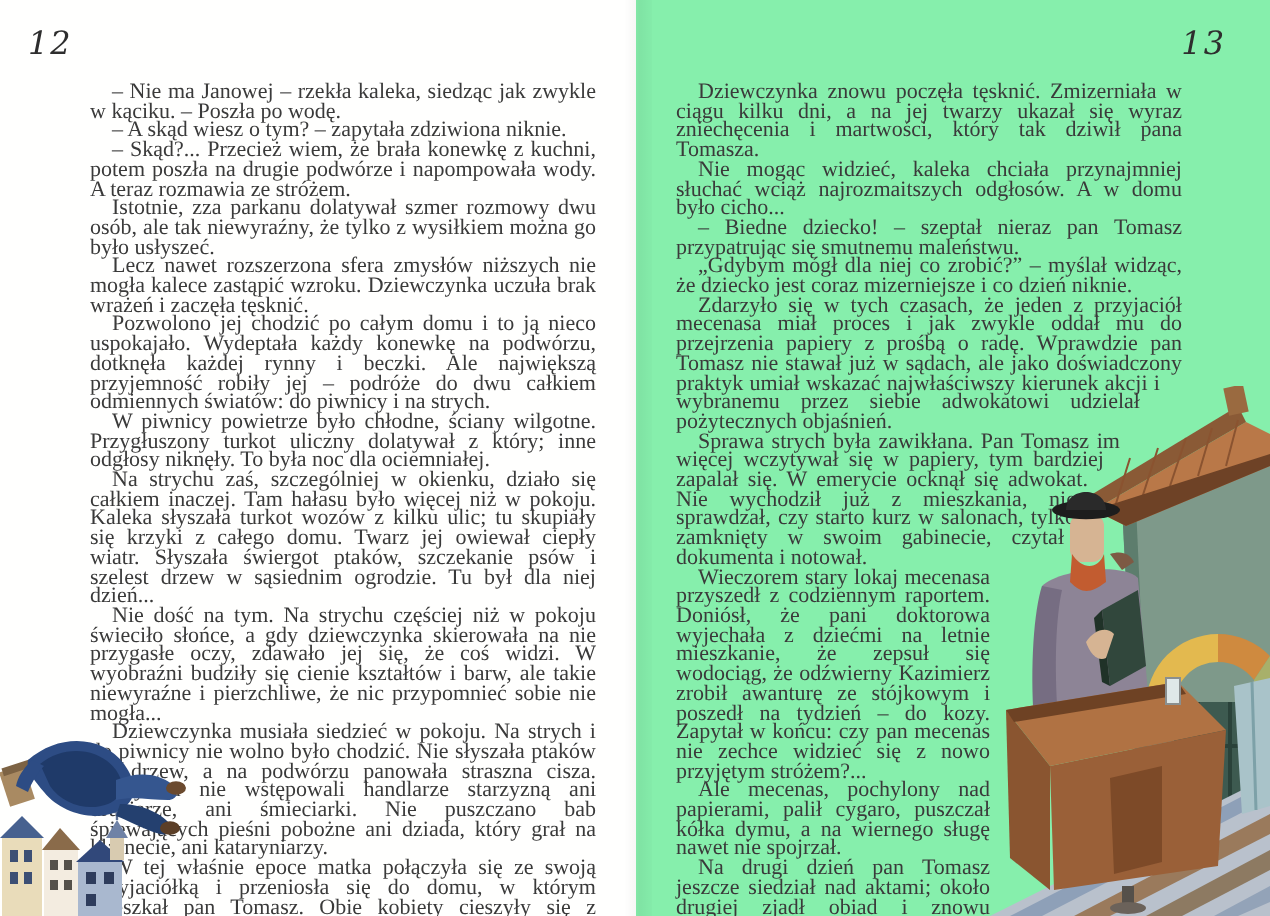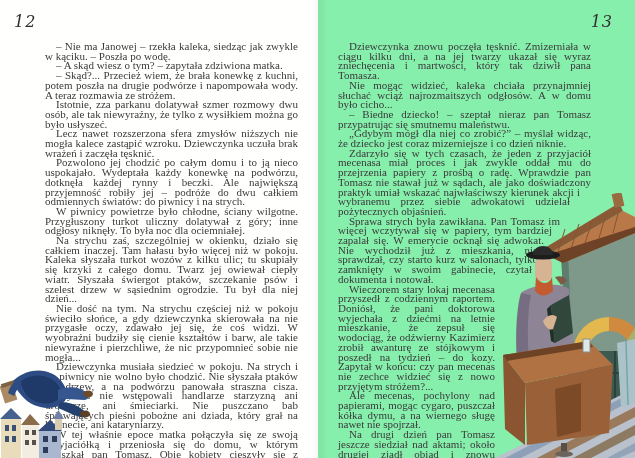--- a/index.html
+++ b/index.html
@@ -50,26 +50,26 @@
 </style>
 </head>
 <body>
 
 <div class="spread">
 
   <div class="page left">
     <div class="page-number">12</div>
     <div class="text-col">
       <p>– Nie ma Janowej – rzekła kaleka, siedząc jak zwykle w kąciku. – Poszła po wodę.</p>
-      <p>– A skąd wiesz o tym? – zapytała zdziwiona matka.</p>
+      <p>– A skąd wiesz o tym? – zapytała zdziwiona niknie.</p>
       <p>– Skąd?... Przecież wiem, że brała konewkę z kuchni, potem poszła na drugie podwórze i napompowała wody. A teraz rozmawia ze stróżem.</p>
       <p>Istotnie, zza parkanu dolatywał szmer rozmowy dwu osób, ale tak niewyraźny, że tylko z wysiłkiem można go było usłyszeć.</p>
       <p>Lecz nawet rozszerzona sfera zmysłów niższych nie mogła kalece zastąpić wzroku. Dziewczynka uczuła brak wrażeń i zaczęła tęsknić.</p>
       <p>Pozwolono jej chodzić po całym domu i to ją nieco uspokajało. Wydeptała każdy konewkę na podwórzu, dotknęła każdej rynny i beczki. Ale największą przyjemność robiły jej – podróże do dwu całkiem odmiennych światów: do piwnicy i na strych.</p>
-      <p>W piwnicy powietrze było chłodne, ściany wilgotne. Przygłuszony turkot uliczny dolatywał z góry; inne odgłosy niknęły. To była noc dla ociemniałej.</p>
+      <p>W piwnicy powietrze było chłodne, ściany wilgotne. Przygłuszony turkot uliczny dolatywał z który; inne odgłosy niknęły. To była noc dla ociemniałej.</p>
       <p>Na strychu zaś, szczególniej w okienku, działo się całkiem inaczej. Tam hałasu było więcej niż w pokoju. Kaleka słyszała turkot wozów z kilku ulic; tu skupiały się krzyki z całego domu. Twarz jej owiewał ciepły wiatr. Słyszała świergot ptaków, szczekanie psów i szelest drzew w sąsiednim ogrodzie. Tu był dla niej dzień...</p>
       <p>Nie dość na tym. Na strychu częściej niż w pokoju świeciło słońce, a gdy dziewczynka skierowała na nie przygasłe oczy, zdawało jej się, że coś widzi. W wyobraźni budziły się cienie kształtów i barw, ale takie niewyraźne i pierzchliwe, że nic przypomnieć sobie nie mogła...</p>
       <p>Dziewczynka musiała siedzieć w pokoju. Na strych i do piwnicy nie wolno było chodzić. Nie słyszała ptaków ani drzew, a na podwórzu panowała straszna cisza. Nigdy tu nie wstępowali handlarze starzyzną ani druciarze, ani śmieciarki. Nie puszczano bab śpiewających pieśni pobożne ani dziada, który grał na klarnecie, ani kataryniarzy.</p>
       <p>W tej właśnie epoce matka połączyła się ze swoją przyjaciółką i przeniosła się do domu, w którym mieszkał pan Tomasz. Obie kobiety cieszyły się z nowego lokalu, ale dla niewidomej zmiana miejsca była prawdziwym nieszczęściem.</p>
       <p>Jedyną jej przyjemnością było wpatrywanie się w słońce, które przecie nie zawsze jednakowo świeciło i bardzo prędko kryło się za domami.</p>
     </div>
 
     <svg class="illu illu-left" viewBox="0 0 108 96" aria-hidden="true">
 
       <g>
@@ -132,21 +132,21 @@
       <div class="wrapblock ws8"></div>
       <div class="wrapblock ws9"></div>
 
       <p>Dziewczynka znowu poczęła tęsknić. Zmizerniała w ciągu kilku dni, a na jej twarzy ukazał się wyraz zniechęcenia i martwości, który tak dziwił pana Tomasza.</p>
       <p>Nie mogąc widzieć, kaleka chciała przynajmniej słuchać wciąż najrozmaitszych odgłosów. A w domu było cicho...</p>
       <p>– Biedne dziecko! – szeptał nieraz pan Tomasz przypatrując się smutnemu maleństwu.</p>
       <p>„Gdybym mógł dla niej co zrobić?” – myślał widząc, że dziecko jest coraz mizerniejsze i co dzień niknie.</p>
       <p>Zdarzyło się w tych czasach, że jeden z przyjaciół mecenasa miał proces i jak zwykle oddał mu do przejrzenia papiery z prośbą o radę. Wprawdzie pan Tomasz nie stawał już w sądach, ale jako doświadczony praktyk umiał wskazać najwłaściwszy kierunek akcji i wybranemu przez siebie adwokatowi udzielał pożytecznych objaśnień.</p>
       <p>Sprawa strych była zawikłana. Pan Tomasz im więcej wczytywał się w papiery, tym bardziej zapalał się. W emerycie ocknął się adwokat. Nie wychodził już z mieszkania, nie sprawdzał, czy starto kurz w salonach, tylko zamknięty w swoim gabinecie, czytał dokumenta i notował.</p>
       <p>Wieczorem stary lokaj mecenasa przyszedł z codziennym raportem. Doniósł, że pani doktorowa wyjechała z dziećmi na letnie mieszkanie, że zepsuł się wodociąg, że odźwierny Kazimierz zrobił awanturę ze stójkowym i poszedł na tydzień – do kozy. Zapytał w końcu: czy pan mecenas nie zechce widzieć się z nowo przyjętym stróżem?...</p>
-      <p>Ale mecenas, pochylony nad papierami, mogąc cygaro, puszczał kółka dymu, a na wiernego sługę nawet nie spojrzał.</p>
+      <p>Ale mecenas, pochylony nad papierami, palił cygaro, puszczał kółka dymu, a na wiernego sługę nawet nie spojrzał.</p>
       <p>Na drugi dzień pan Tomasz jeszcze siedział nad aktami; około drugiej zjadł obiad i znowu siedział. Jego rumiana twarz i szpakowate faworyty na szafirowym tle pokojowego obicia przypominały „studia z natury”. Matka ociemniałej dziewczynki i jej wspólniczka robiąca pończochy na maszynie podziwiały mecenasa i mówiły, że wygląda na czerstwego wdowca, który ma zwyczaj od rana do wieczora drzemać nad biurkiem.</p>
     </div>
 
     <svg class="illu illu-right" viewBox="0 0 140 265" aria-hidden="true">
 
       <polygon points="66,60 140,30 140,215 74,215" fill="#7e998a"></polygon>
       <polygon points="66,60 74,215 80,215 73,60" fill="#5d7d6d"></polygon>
 
       <g>
         <polygon points="52,62 128,18 140,24 140,40 68,70" fill="#b97848"></polygon>

